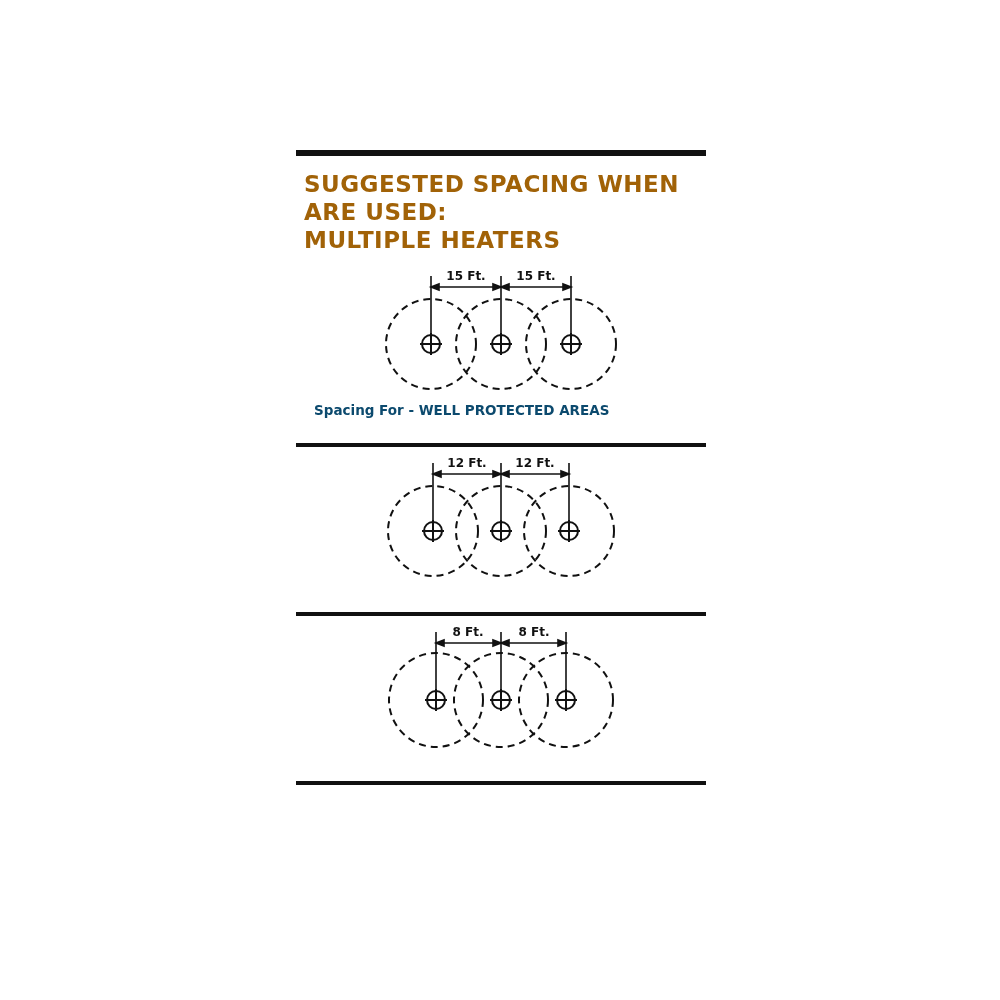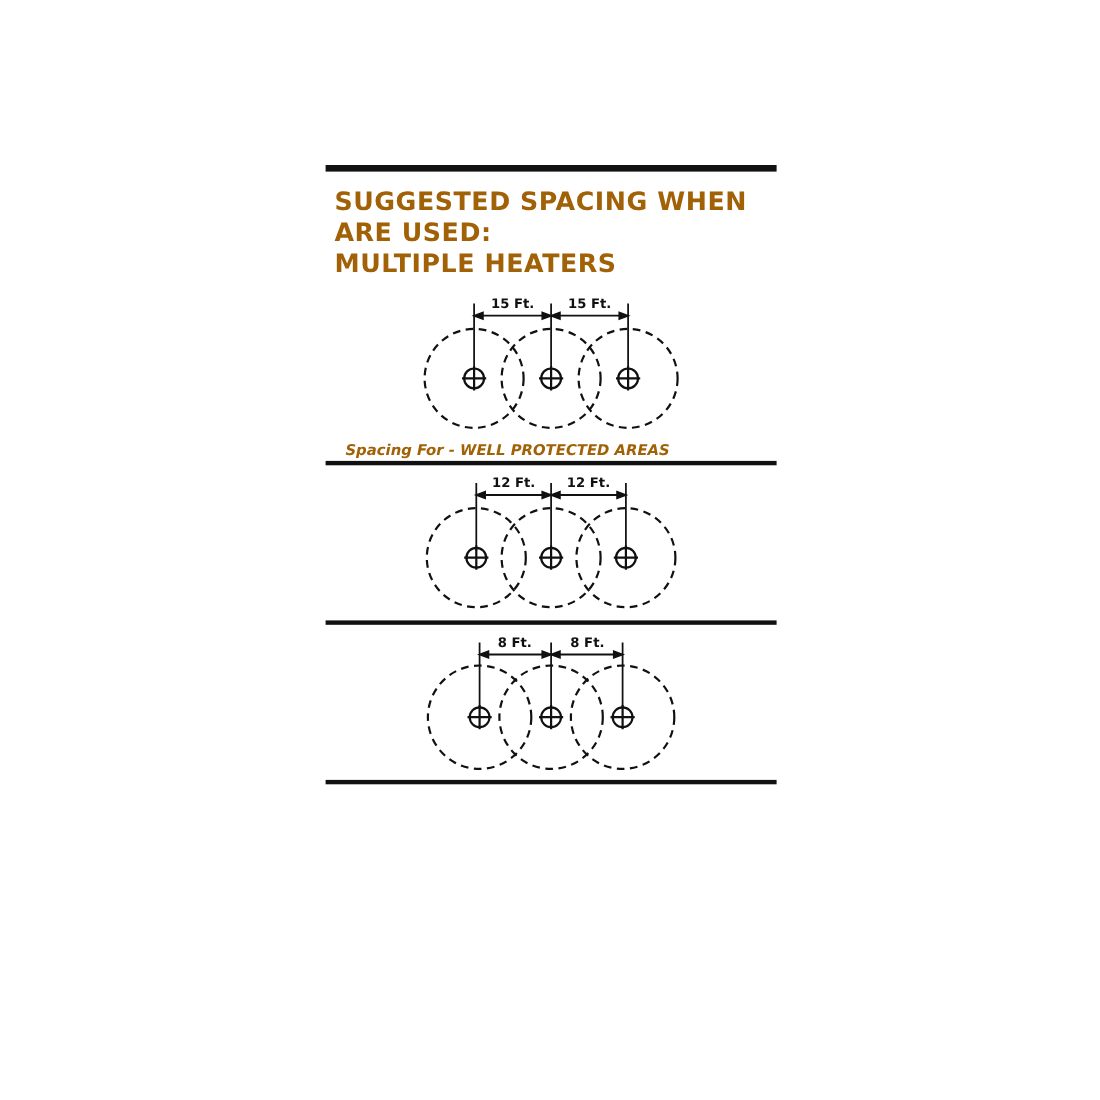--- a/index.html
+++ b/index.html
@@ -39,42 +39,41 @@
     font-weight: bold;
     font-size: 23px;
     letter-spacing: 0.5px;
     line-height: 1.22;
     color: #a16207;
     white-space: nowrap;
   }
 
   .section {
     padding-top: 6px;
-    padding-bottom: 0;
+    padding-bottom: 24px;
   }
 
   .diagram-wrap {
     position: relative;
     height: 135px;
   }
   .diagram-wrap svg {
     display: block;
     margin: 0 auto;
   }
 
   .caption {
     font-family: "DejaVu Sans", sans-serif;
     font-weight: bold;
     font-size: 13.5px;
     line-height: 1.35;
-    color: #a16207;
+    color: #0c4a6e;
     text-align: left;
     padding-left: 18px;
     white-space: nowrap;
-    font-style: italic;
   }
   .caption .ln2 {
     display: block;
     padding-left: 92px;
   }
   .caption .lead {
     font-weight: bold;
   }
 
   .dimlabel {

